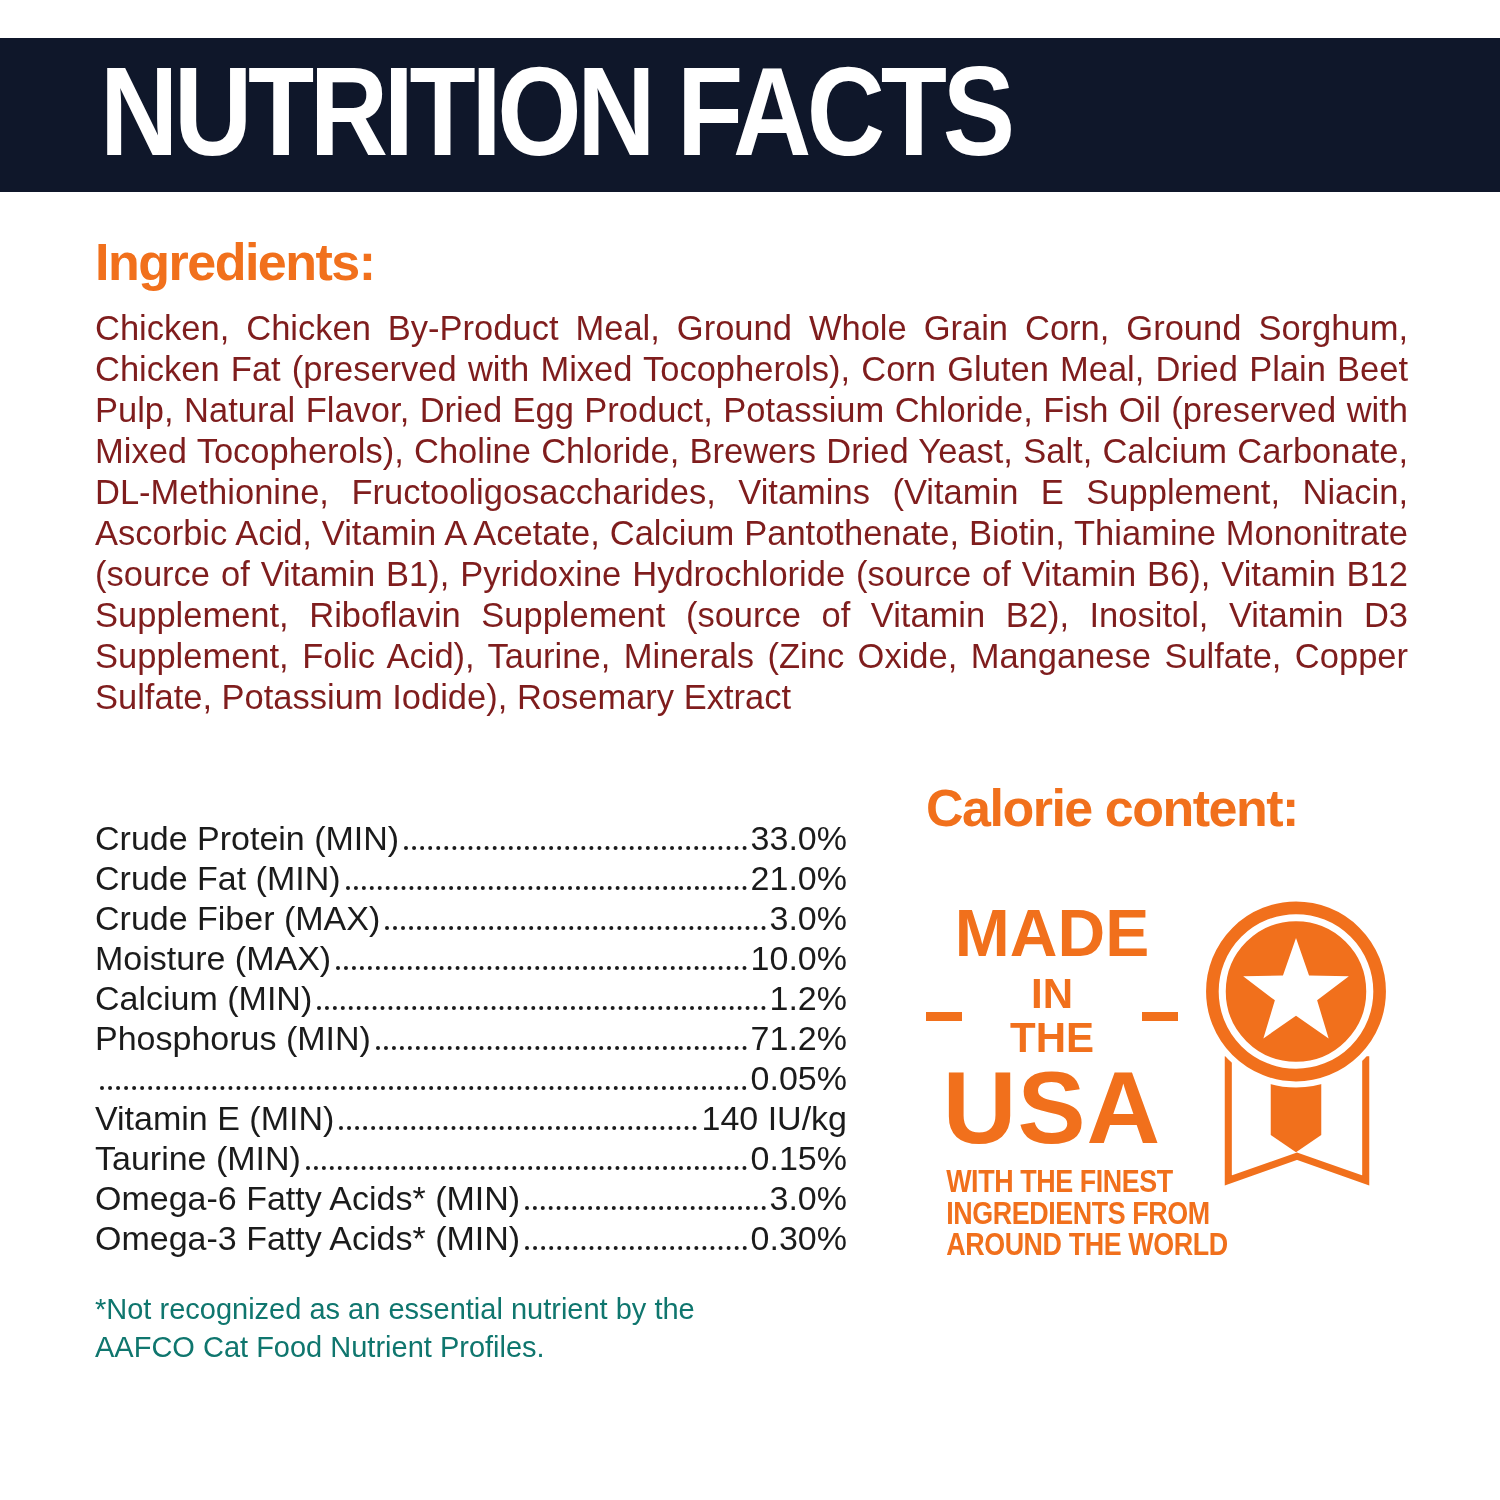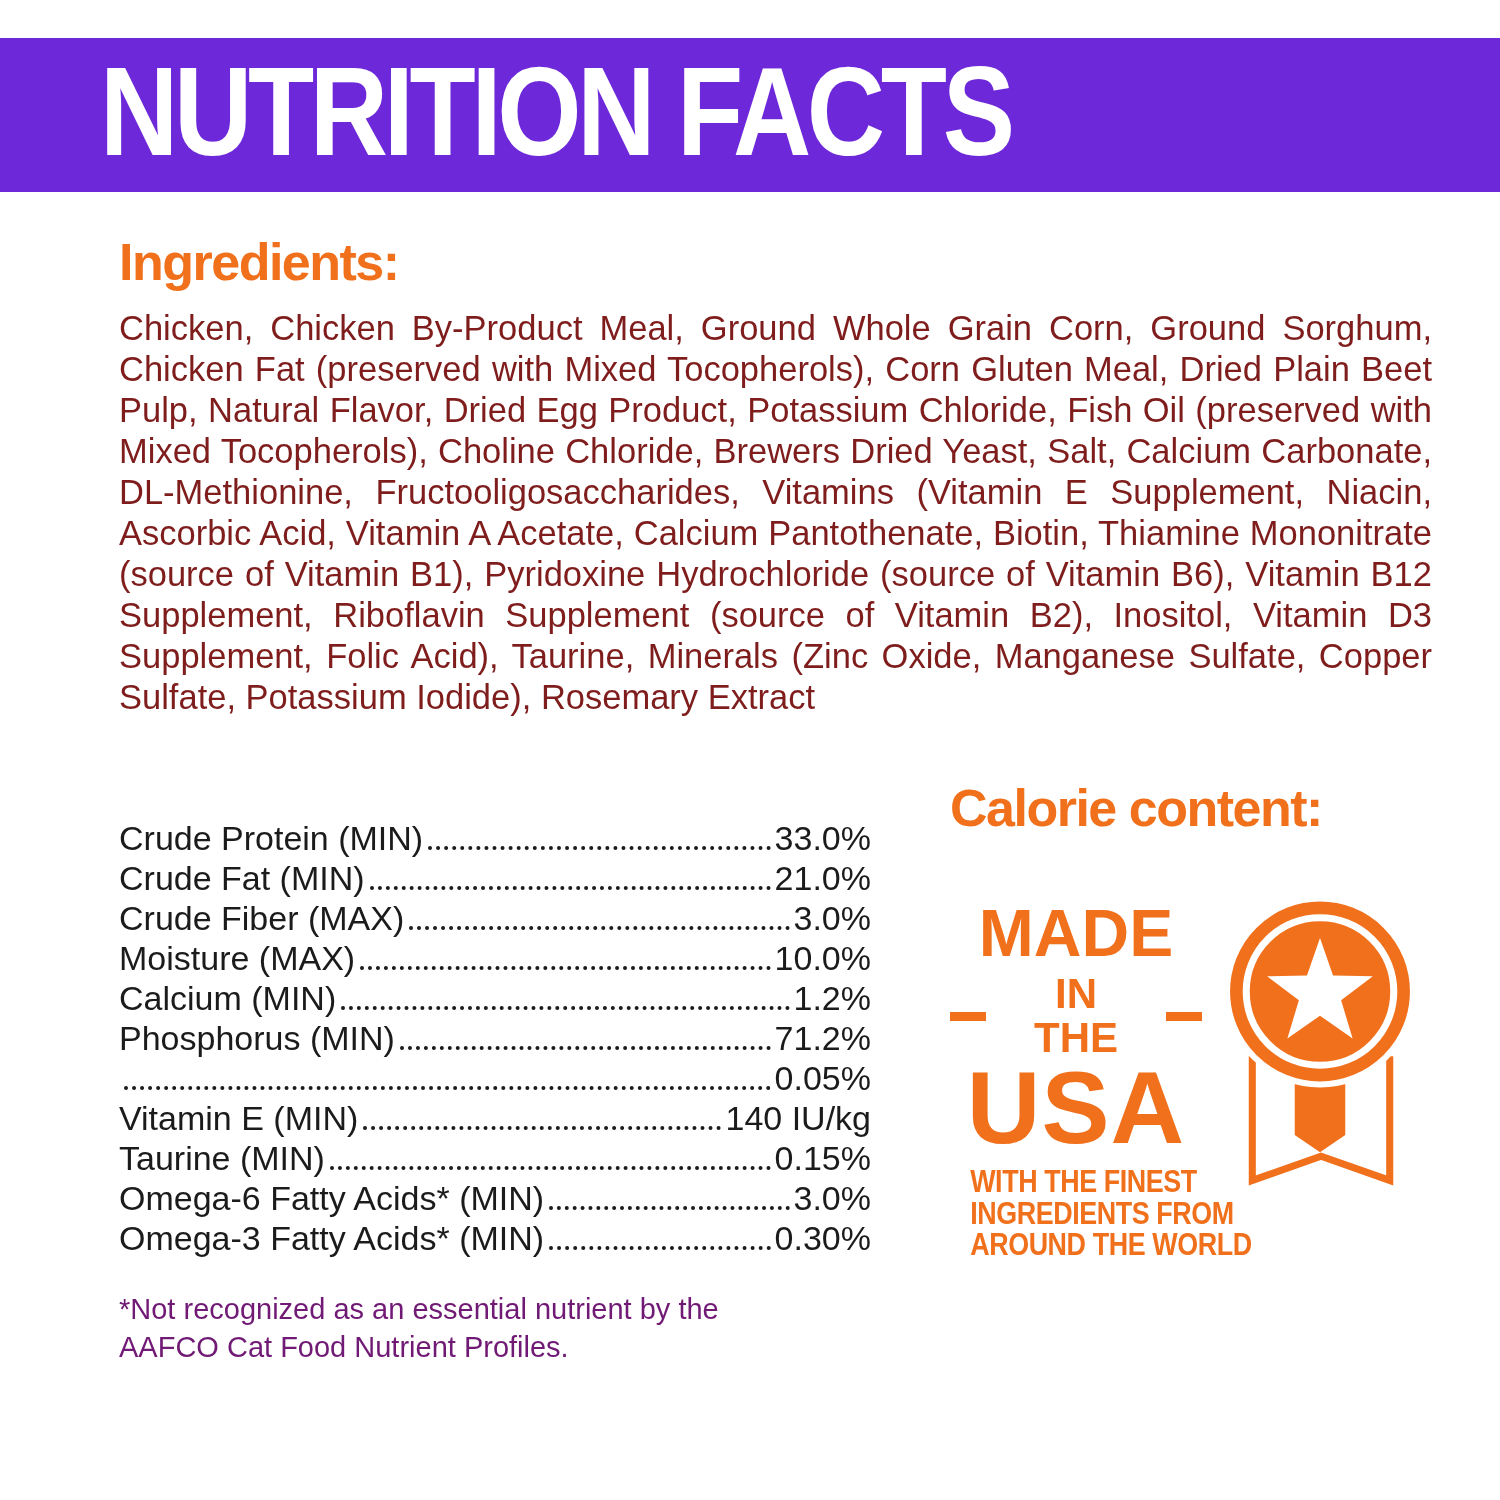--- a/index.html
+++ b/index.html
@@ -12,36 +12,36 @@
     font-family: "Liberation Sans", sans-serif;
     color: #1b1b1b;
     overflow: hidden;
   }
 
   
   .band {
     position: absolute;
     top: 38px; left: 0; right: 0;
     height: 154px;
-    background: #6d28d9;
+    background: #0f172a;
   }
   .band h1 {
     margin-left: 100px;
     font-size: 126px;
     font-weight: 700;
     line-height: 148px;
     letter-spacing: -5px;
     color: #ffffff;
     white-space: nowrap;
     transform: scaleX(0.86);
     transform-origin: left center;
   }
 
   
-  .content { position: absolute; top: 192px; left: 0; right: 0; padding-left: 24px; }
+  .content { position: absolute; top: 192px; left: 0; right: 0; }
 
   h2.section-heading {
     font-size: 52px;
     font-weight: 700;
     letter-spacing: -1.5px;
     color: #f1701c;
     line-height: 60px;
   }
 
   .ingredients { margin: 40px 92px 0 95px; }
@@ -74,21 +74,21 @@
     margin: 0 4px 8px 5px;
     min-width: 20px;
   }
   .ga-label, .ga-value { flex: none; }
 
   .footnote {
     margin-top: 32px;
     width: 690px;
     font-size: 29px;
     line-height: 38px;
-    color: #701a75;
+    color: #0f766e;
   }
 
   
   .calorie-lines { margin-top: 14px; font-size: 36px; line-height: 46px; }
 
   
   .usa-badge { display: flex; margin-top: 64px; align-items: flex-start; }
   .usa-text {
     width: 252px;
     flex: none;

